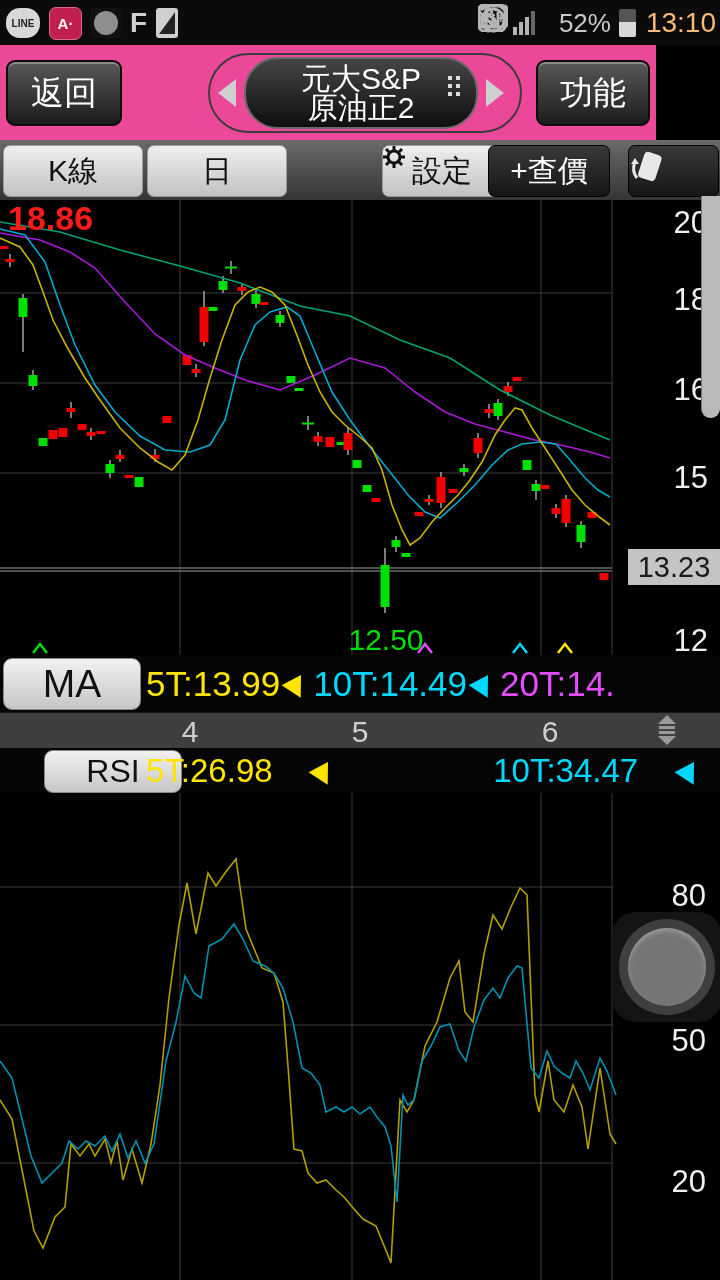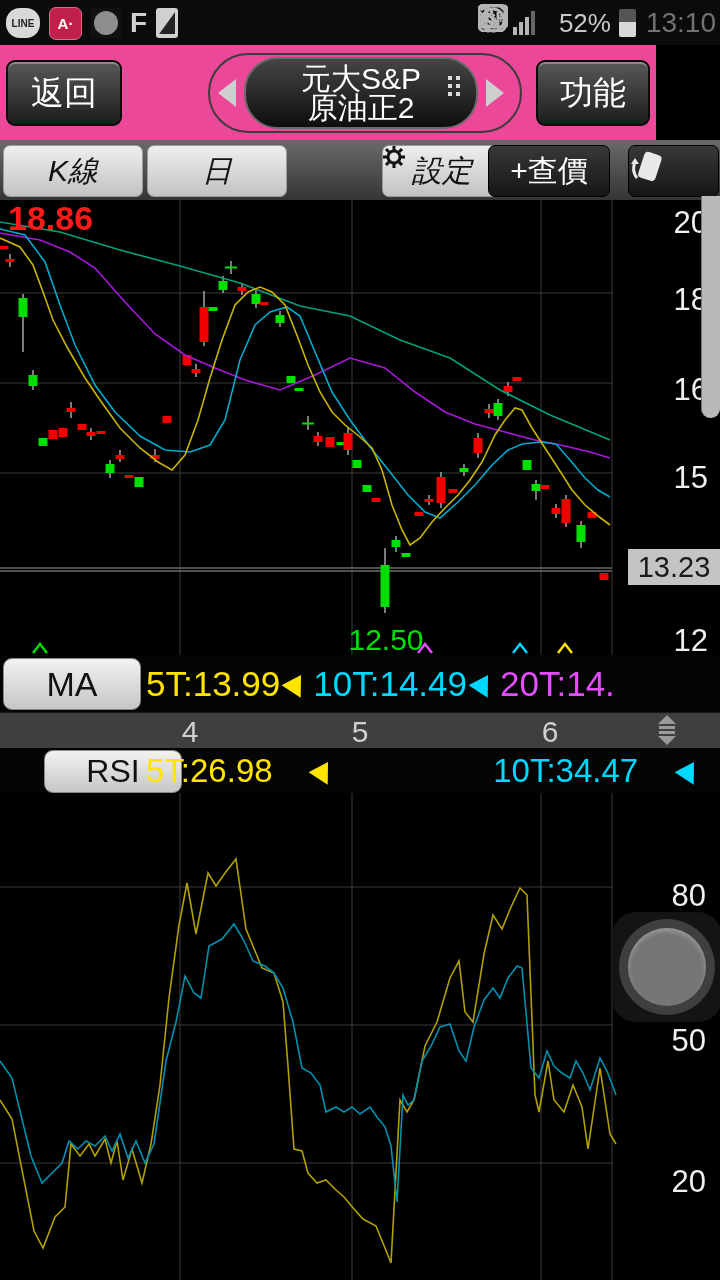--- a/index.html
+++ b/index.html
@@ -13,21 +13,21 @@
              font-size:10px;font-weight:bold;display:flex;align-items:center;justify-content:center;}
   .aplus-icon{width:31px;height:31px;background:#c2204c;border-radius:7px;color:#fff;
               font-size:15px;font-weight:bold;display:flex;align-items:center;justify-content:center;border:1px solid #e06a88;}
   .gray-dot{width:30px;height:30px;background:#111;display:flex;align-items:center;justify-content:center;}
   .gray-dot i{width:24px;height:24px;border-radius:50%;background:#8e8e8e;display:block;}
   .f-ic{color:#d0d0d0;font-size:28px;font-weight:bold;line-height:30px;}
   .sd-ic{width:22px;height:30px;background:#d0d0d0;border-radius:3px;position:relative;overflow:hidden;}
   .sd-ic i{position:absolute;left:3px;top:4px;width:16px;height:22px;background:#222;
            clip-path:polygon(100% 0,100% 100%,0 100%);display:block;}
   .st-txt{font-size:26px;color:#c9c9c9;margin-left:16px;}
-  .st-time{font-size:28px;color:#737373;margin-left:2px;}
+  .st-time{font-size:28px;color:#fdba74;margin-left:2px;}
   .bars{display:flex;align-items:flex-end;gap:2px;height:24px;}
   .bars i{width:4px;background:#b5b5b5;display:block;}
   .batt{width:17px;height:28px;border-radius:2px;background:#555;position:relative;overflow:hidden;}
   .batt i{position:absolute;left:0;bottom:0;width:100%;height:52%;background:#d8d8d8;display:block;}
   .fourg{display:flex;flex-direction:column;align-items:center;color:#b5b5b5;line-height:1;}
   .fourg b{font-size:14px;font-weight:bold;}
   .fourg span{font-size:10px;letter-spacing:1px;}
   .mini-svg{display:block;}
   
   #navbar{position:absolute;left:0;top:45px;width:656px;height:95px;background:#ec4899;}
@@ -44,38 +44,38 @@
   .title-pill{margin-left:8px;width:230px;height:68px;border-radius:34px;background:linear-gradient(#454545,#0e0e0e);
               border:2px solid #6a6a6a;color:#fff;display:flex;align-items:center;justify-content:center;position:relative;}
   .title-lines{text-align:center;font-size:30px;line-height:29px;}
   .pill-dots{position:absolute;right:16px;top:17px;display:grid;grid-template-columns:4px 4px;grid-gap:4px;}
   .pill-dots i{width:4px;height:4px;background:#ddd;display:block;}
   
   #toolbar{position:absolute;left:0;top:140px;width:720px;height:60px;
            background:linear-gradient(#6a6a6a,#353535);border-bottom:1px solid #111;}
   .tb-btn{position:absolute;top:5px;height:50px;border-radius:7px;font-size:30px;display:flex;
           align-items:center;justify-content:center;gap:4px;}
-  .tb-light{background:linear-gradient(#efefef,#c2c2c2);color:#111;border:1px solid #9a9a9a;font-style:italic;}
+  .tb-light{background:linear-gradient(#efefef,#c2c2c2);color:#111;border:1px solid #9a9a9a;}
   .tb-dark{background:linear-gradient(#383838,#161616);color:#fff;border:1px solid #000;}
   #btn-kline{left:3px;width:138px;}
   #btn-day{left:147px;width:138px;}
   #btn-settings{left:382px;width:118px;}
   #btn-quote{left:488px;width:120px;}
   #btn-rotate{left:628px;width:89px;}
   
   #price-pane{position:absolute;left:0;top:200px;width:720px;height:455px;background:#000;}
   #ma-row{position:absolute;left:0;top:655px;width:720px;height:57px;background:#050505;}
   #xaxis{position:absolute;left:0;top:712px;width:720px;height:36px;background:#3f3f3f;
          border-top:1px solid #181818;border-bottom:1px solid #181818;}
   #rsi-row{position:absolute;left:0;top:748px;width:720px;height:45px;background:#050505;}
   #rsi-pane{position:absolute;left:0;top:793px;width:720px;height:487px;background:#000;}
   svg{position:absolute;left:0;top:0;}
   .ind-btn{position:absolute;left:3px;border-radius:9px;background:linear-gradient(#f2f2f2,#c6c6c6);
            border:1px solid #888;color:#111;display:flex;align-items:center;justify-content:center;}
-  #ma-btn{top:3px;width:136px;height:50px;font-size:34px;}
+  #ma-btn{top:3px;width:136px;height:50px;font-size:39px;}
   #rsi-btn{top:2px;width:136px;height:41px;font-size:32px;margin-left:41px;}
   .ind-texts{position:absolute;left:146px;top:0;height:100%;display:flex;align-items:center;
              overflow:hidden;white-space:nowrap;justify-content:space-between;}
   #ma-texts{width:468px;font-size:35px;}
   #rsi-texts{width:560px;font-size:33px;}
   .t-yellow{color:#ffe400;} .t-cyan{color:#00d8ff;} .t-magenta{color:#e44cff;}
   .dn-arrow{display:inline-block;width:0;height:0;border-left:11px solid transparent;
             border-right:11px solid transparent;margin:10px 6px 0 5px;transform:rotate(-28deg);}
   .a-yellow{border-top:20px solid #ffe400;} .a-cyan{border-top:20px solid #00d8ff;}
   .x-label{position:absolute;top:2px;color:#cfcfcf;font-size:30px;transform:translateX(-50%);}

